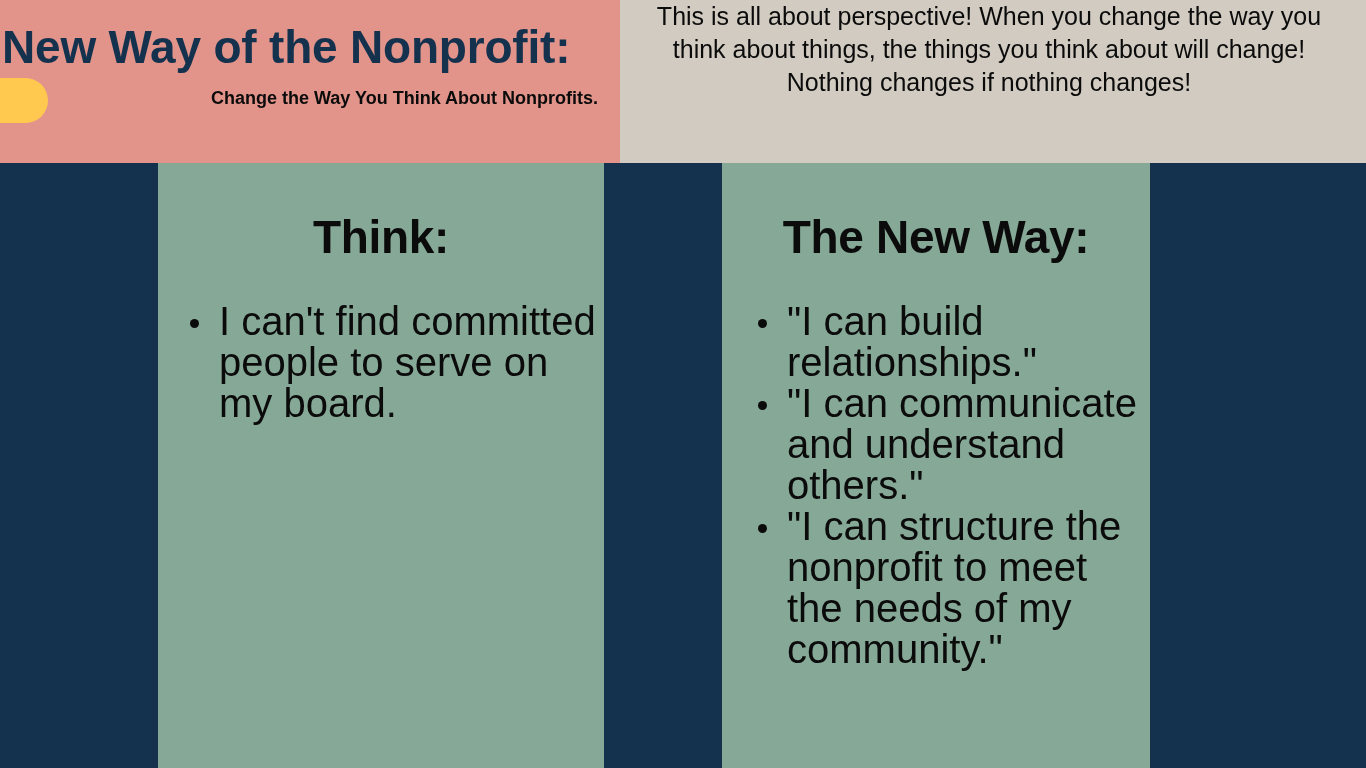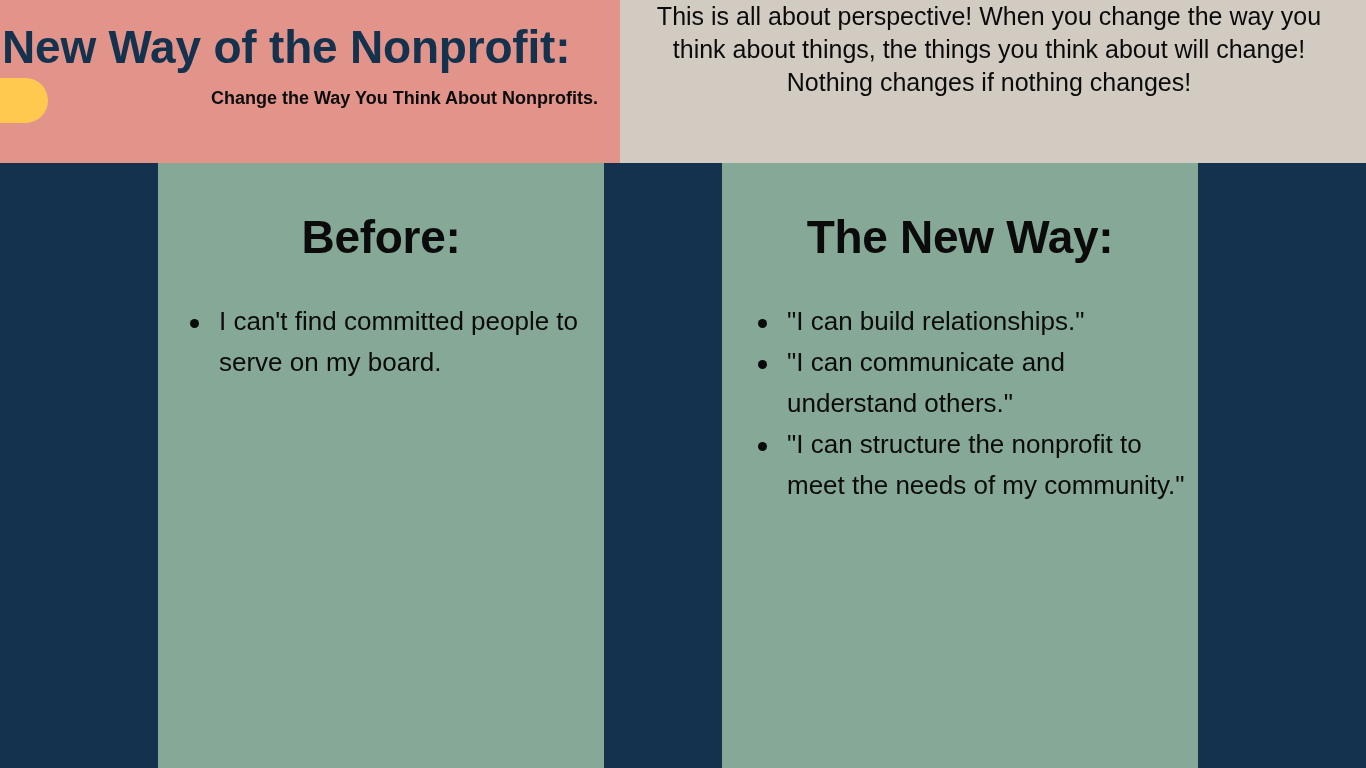--- a/index.html
+++ b/index.html
@@ -100,21 +100,21 @@
     height: 605px;
     background: #86a997;
     box-sizing: border-box;
   }
   .col-before {
     left: 158px;
     width: 446px;
   }
   .col-new {
     left: 722px;
-    width: 476px;
+    width: 428px;
   }
 
   .col-heading {
     margin: 0;
     padding-top: 48px;
     font-size: 46px;
     font-weight: bold;
     color: #0b0b0b;
     text-align: center;
     letter-spacing: -0.3px;
@@ -122,21 +122,21 @@
   }
 
   .bullets {
     margin: 0;
     padding: 0;
     list-style: none;
     margin-top: 38px;
   }
   .bullets li {
     position: relative;
-    font-size: 26px;
+    font-size: 40px;
     line-height: 41px;
     color: #0b0b0b;
     padding-left: 61px;
     padding-right: 4px;
     margin-bottom: 0;
   }
   .bullets li .dot {
     position: absolute;
     left: 32px;
     top: 18px;
@@ -165,21 +165,21 @@
       <h2 class="subtitle">Change the Way You Think About Nonprofits.</h2>
     </div>
 
     <div class="header-right">
       <p class="intro">This is all about perspective! When you change the way you think about things, the things you think about will change! Nothing changes if nothing changes!</p>
     </div>
 
   </div>
 
   <div class="col col-before">
-    <h3 class="col-heading">Before:</h3>
+    <h3 class="col-heading">Think:</h3>
     <ul class="bullets">
       <li>
         <span class="dot"></span>
         <span>I can't find committed people to serve on my board.</span>
       </li>
     </ul>
   </div>
 
   <div class="col col-new">
     <h3 class="col-heading">The New Way:</h3>

